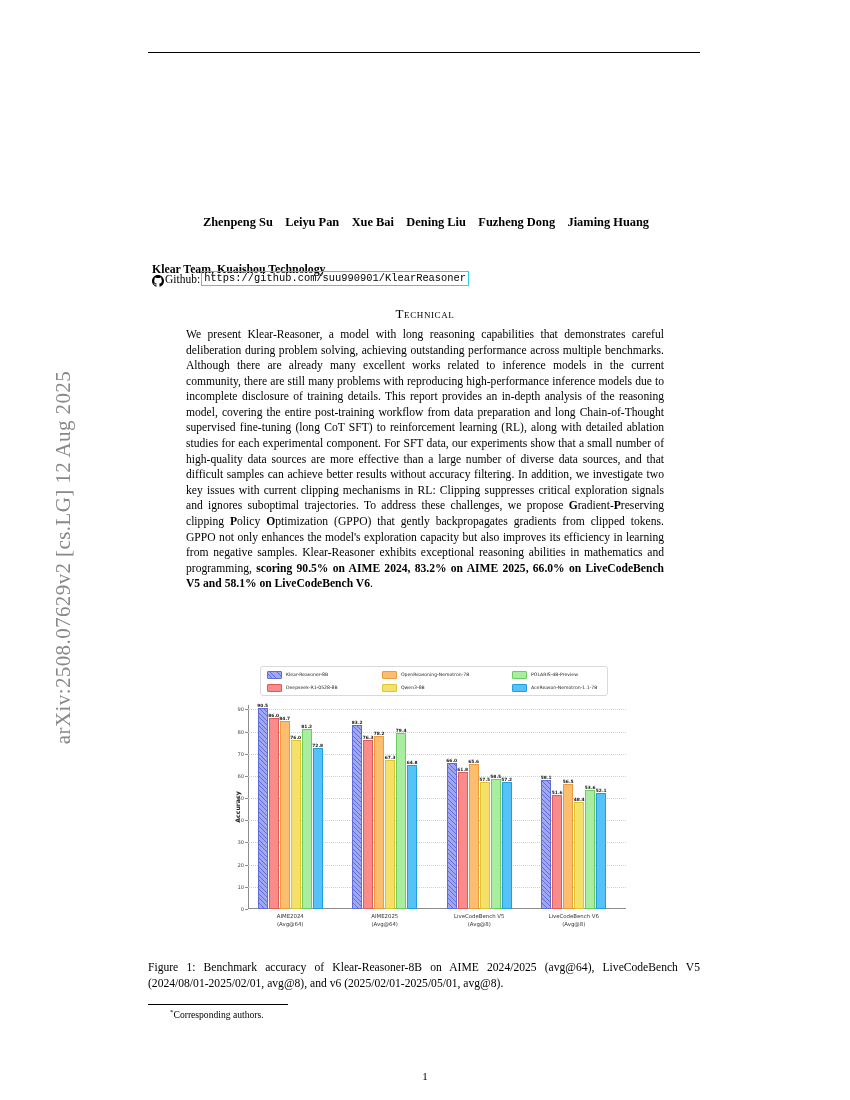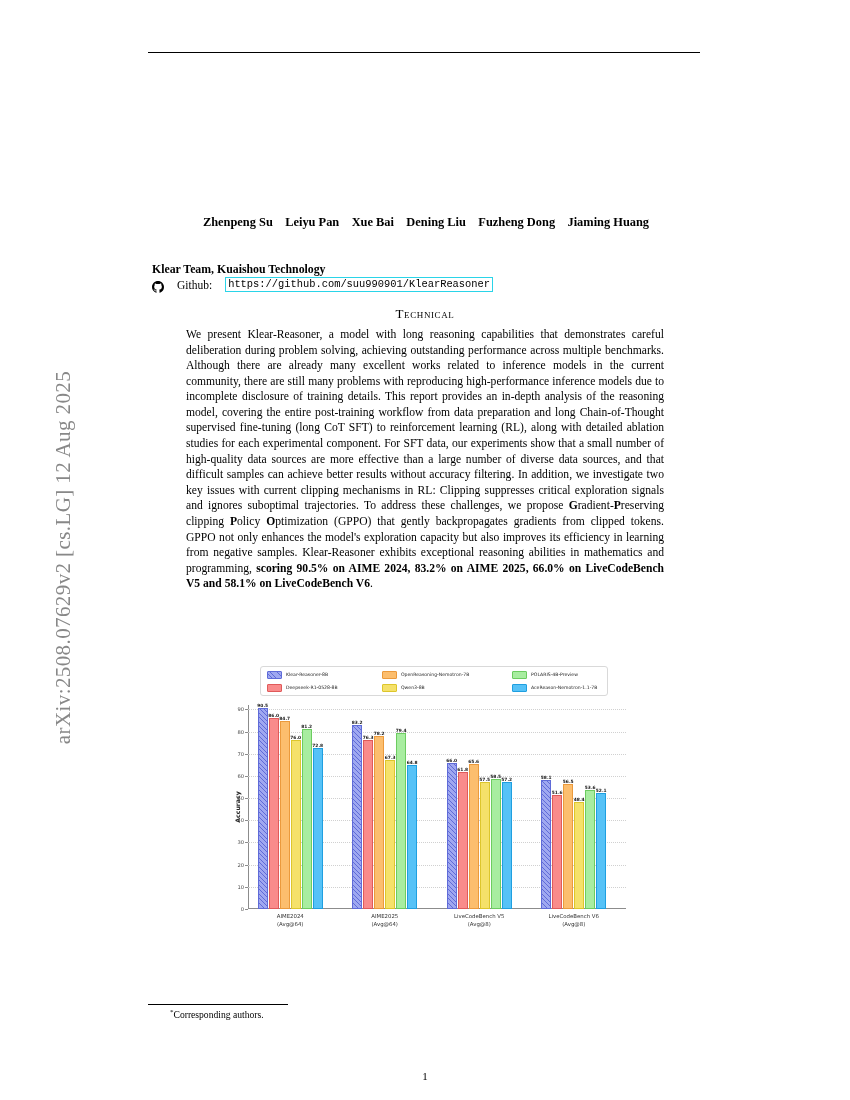--- a/index.html
+++ b/index.html
@@ -57,22 +57,22 @@
     text-align:center;
   }
   .authors .ln{display:block;white-space:pre;}
   .authors sup{font-weight:normal;font-size:9px;vertical-align:super;}
 
   .affil{
     position:absolute;left:152px;top:262px;width:548px;
     font-size:11.8px;font-weight:bold;
   }
   .gh-line{
-    position:absolute;left:152px;top:277px;
-    display:flex;align-items:center;gap:12px;
+    position:absolute;left:152px;top:271px;
+    display:flex;align-items:center;gap:0px;
     font-size:11.5px;
     justify-content:center;
   }
   .gh-icon{
     display:inline-block;width:12px;height:12px;margin-right:1px;
     position:relative;top:2px;
   }
   .gh-label{font-family:"Liberation Serif", serif;font-size:11.5px;}
   .gh-url{
     font-family:"Liberation Mono", monospace;
@@ -365,18 +365,19 @@
             <span class="vlab">52.1</span>
           </div>
           <div class="xgrp-lbl" style="left: 42.25px;">
             <div>LiveCodeBench V6</div>
             <div>(Avg@8)</div>
           </div>
         </div>
       </div>
   </div>
 
+  <div class="caption">Figure 1:  Benchmark accuracy of Klear-Reasoner-8B on AIME 2024/2025 (avg@64), LiveCodeBench V5 (2024/08/01-2025/02/01, avg@8), and v6 (2025/02/01-2025/05/01, avg@8).</div>
 
   <div class="fn-rule"></div>
   <div class="footnote"><sup>*</sup><span>Corresponding authors.</span></div>
 
   <div class="pageno">1</div>
 </div>
 
 </body></html>

